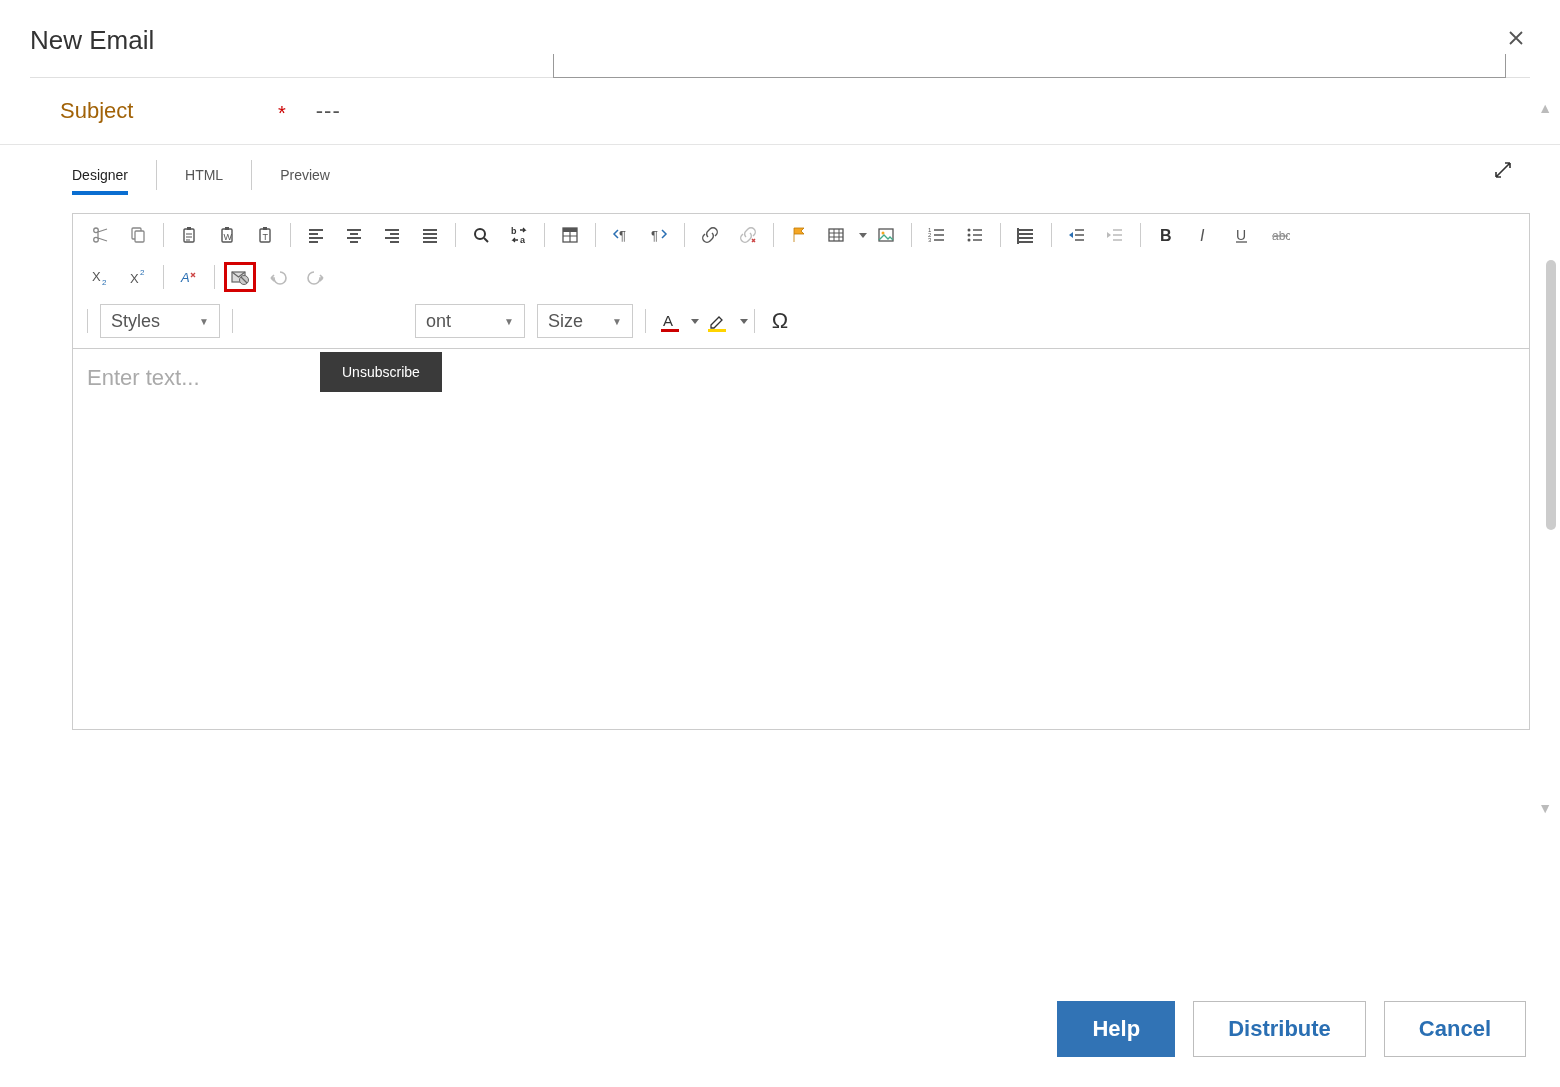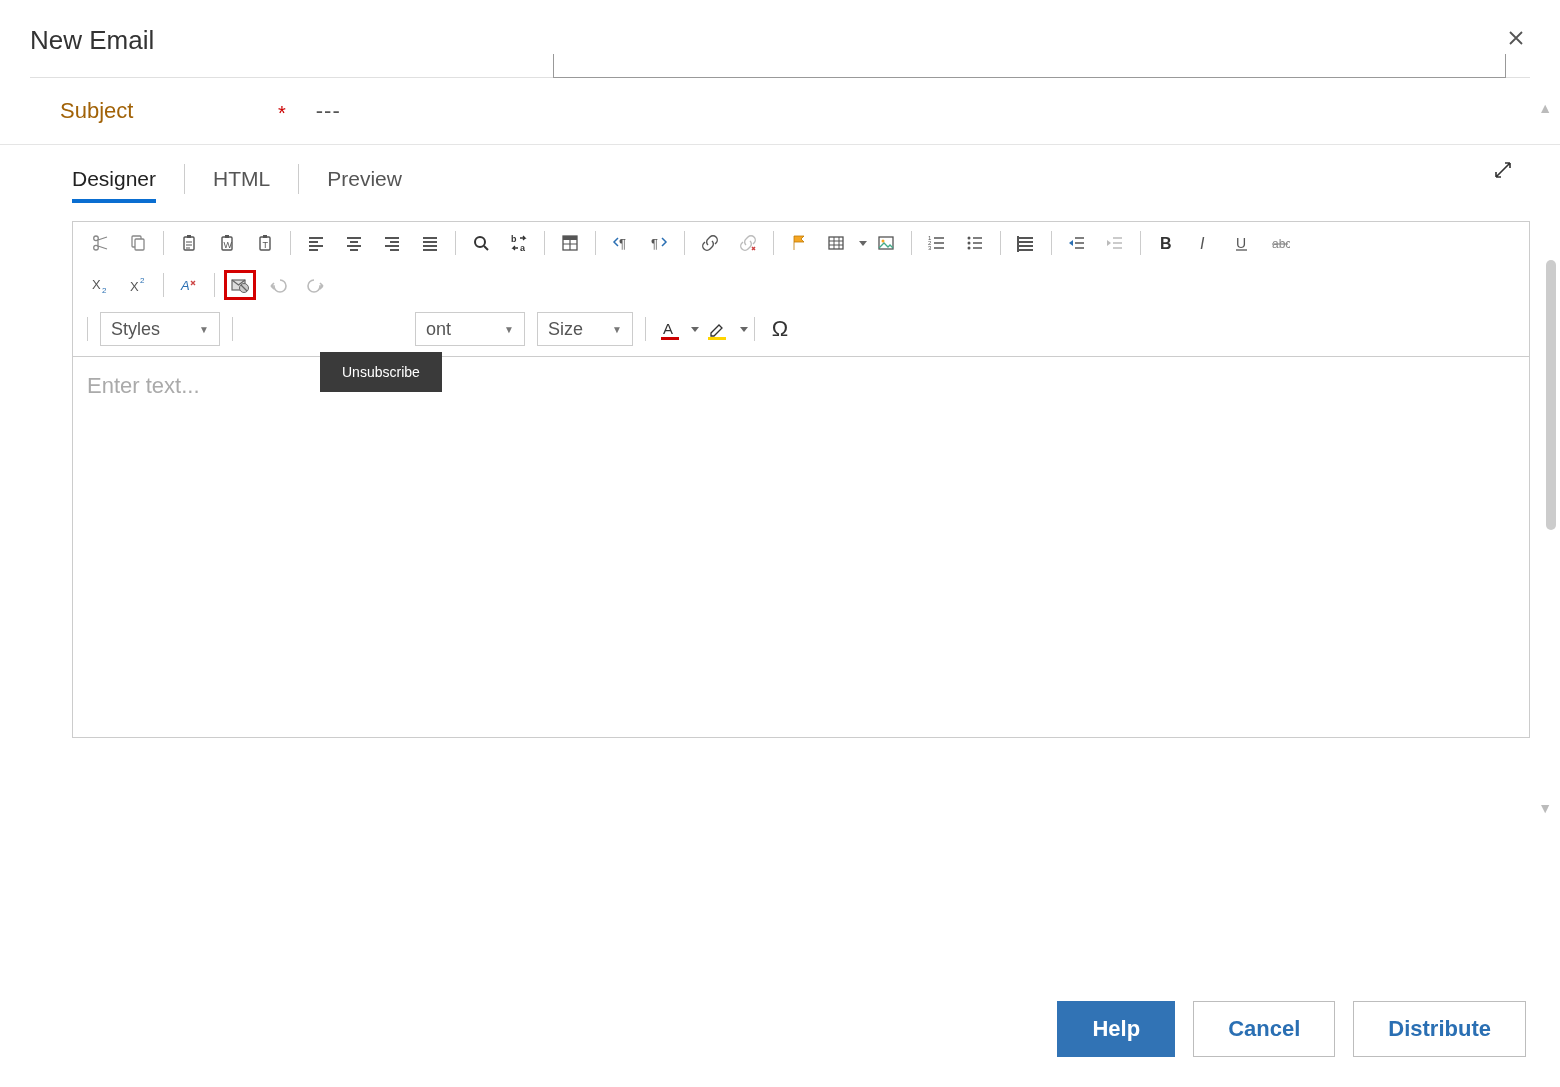--- a/index.html
+++ b/index.html
@@ -13,21 +13,21 @@
 
 .hr-line { border-top: 1px solid #e0e0e0; margin: 0 30px; position:relative;}
 .top-box-stub { position:absolute; right:24px; top:-24px; width:953px; height:24px; border:1px solid #999; border-top:none; background:#fff;}
 
 .subject-row { display: flex; align-items: center; padding: 20px 30px 20px 60px; border-bottom: 1px solid #e5e5e5; position:relative;}
 .subject-label { font-size: 22px; color: #a16207; width: 218px; }
 .subject-required { color: #c00; font-size: 20px; margin-right: 30px; position:relative; top:2px;}
 .subject-value { font-size: 22px; color: #555; letter-spacing: 1px; }
 
 .tabs-row { display: flex; align-items: center; padding: 12px 30px 0 72px; position: relative; }
-.tab { font-size: 21px; color: #555; padding: 10px 0; margin-right: 28px; cursor: pointer; position: relative; }
+.tab { font-size: 14px; color: #555; padding: 10px 0; margin-right: 28px; cursor: pointer; position: relative; }
 .tab.active { color: #222; }
 .tab.active::after { content:""; position:absolute; left:0; right:0; bottom:-2px; height:4px; background:#0a6ed1; }
 .tab-sep { height: 30px; width: 1px; background: #ccc; margin-right: 28px; align-self: center; }
 .expand-icon { position: absolute; right: 46px; top: 14px; cursor: pointer; color:#333; }
 
 .scroll-arrow { position:absolute; right:8px; color:#bbb; font-size:14px; }
 .scroll-arrow.up { top: 100px; }
 .scroll-arrow.down { top: 800px; }
 .scroll-thumb { position:absolute; right:4px; top:260px; width:10px; height:270px; background:#ccc; border-radius:5px;}
 
@@ -361,16 +361,16 @@
         </div>
       </div>
     </div>
     <div class="editor-body">Enter text...</div>
   </div>
 
   <div class="tooltip">Unsubscribe</div>
 
   <div class="footer">
     <div class="btn btn-primary">Help</div>
+    <div class="btn btn-outline">Distribute</div>
     <div class="btn btn-outline">Cancel</div>
-    <div class="btn btn-outline">Distribute</div>
   </div>
 </div>
 
 </body></html>

